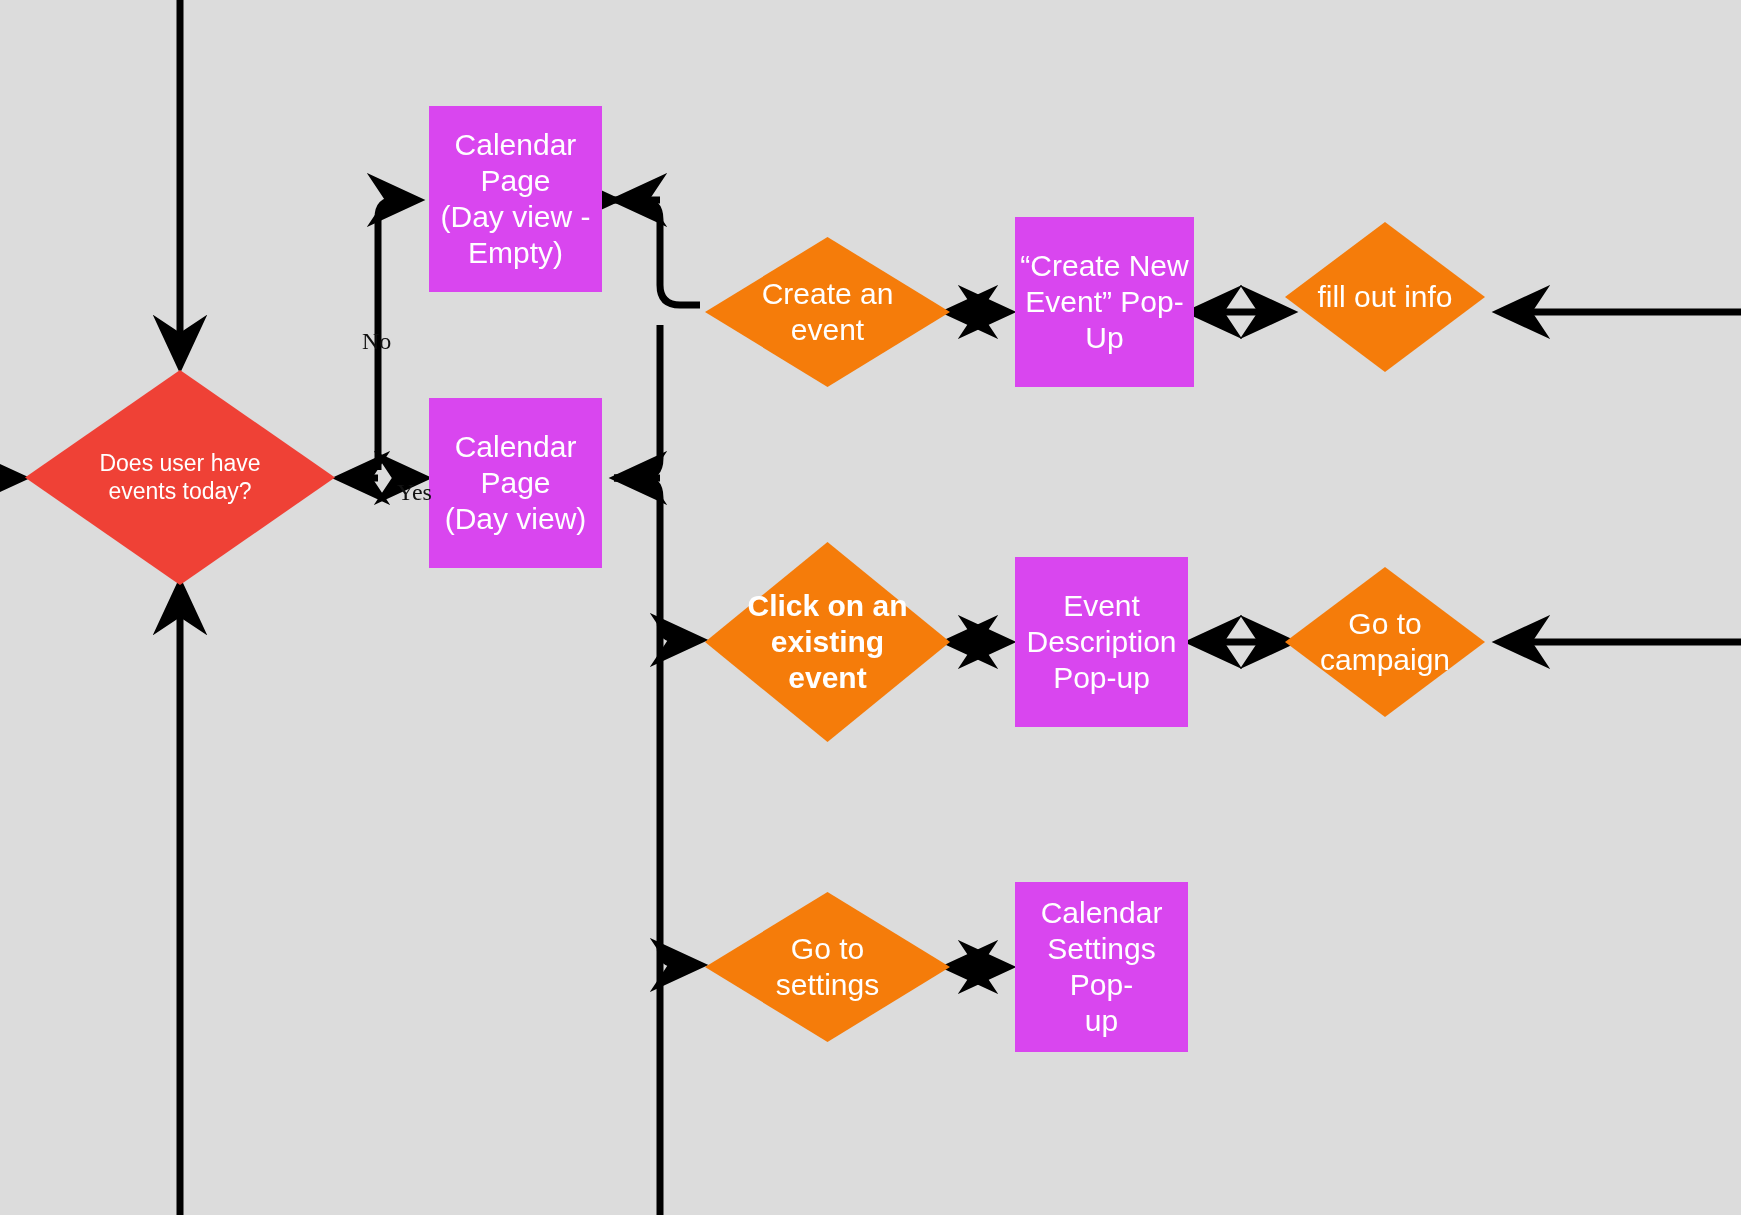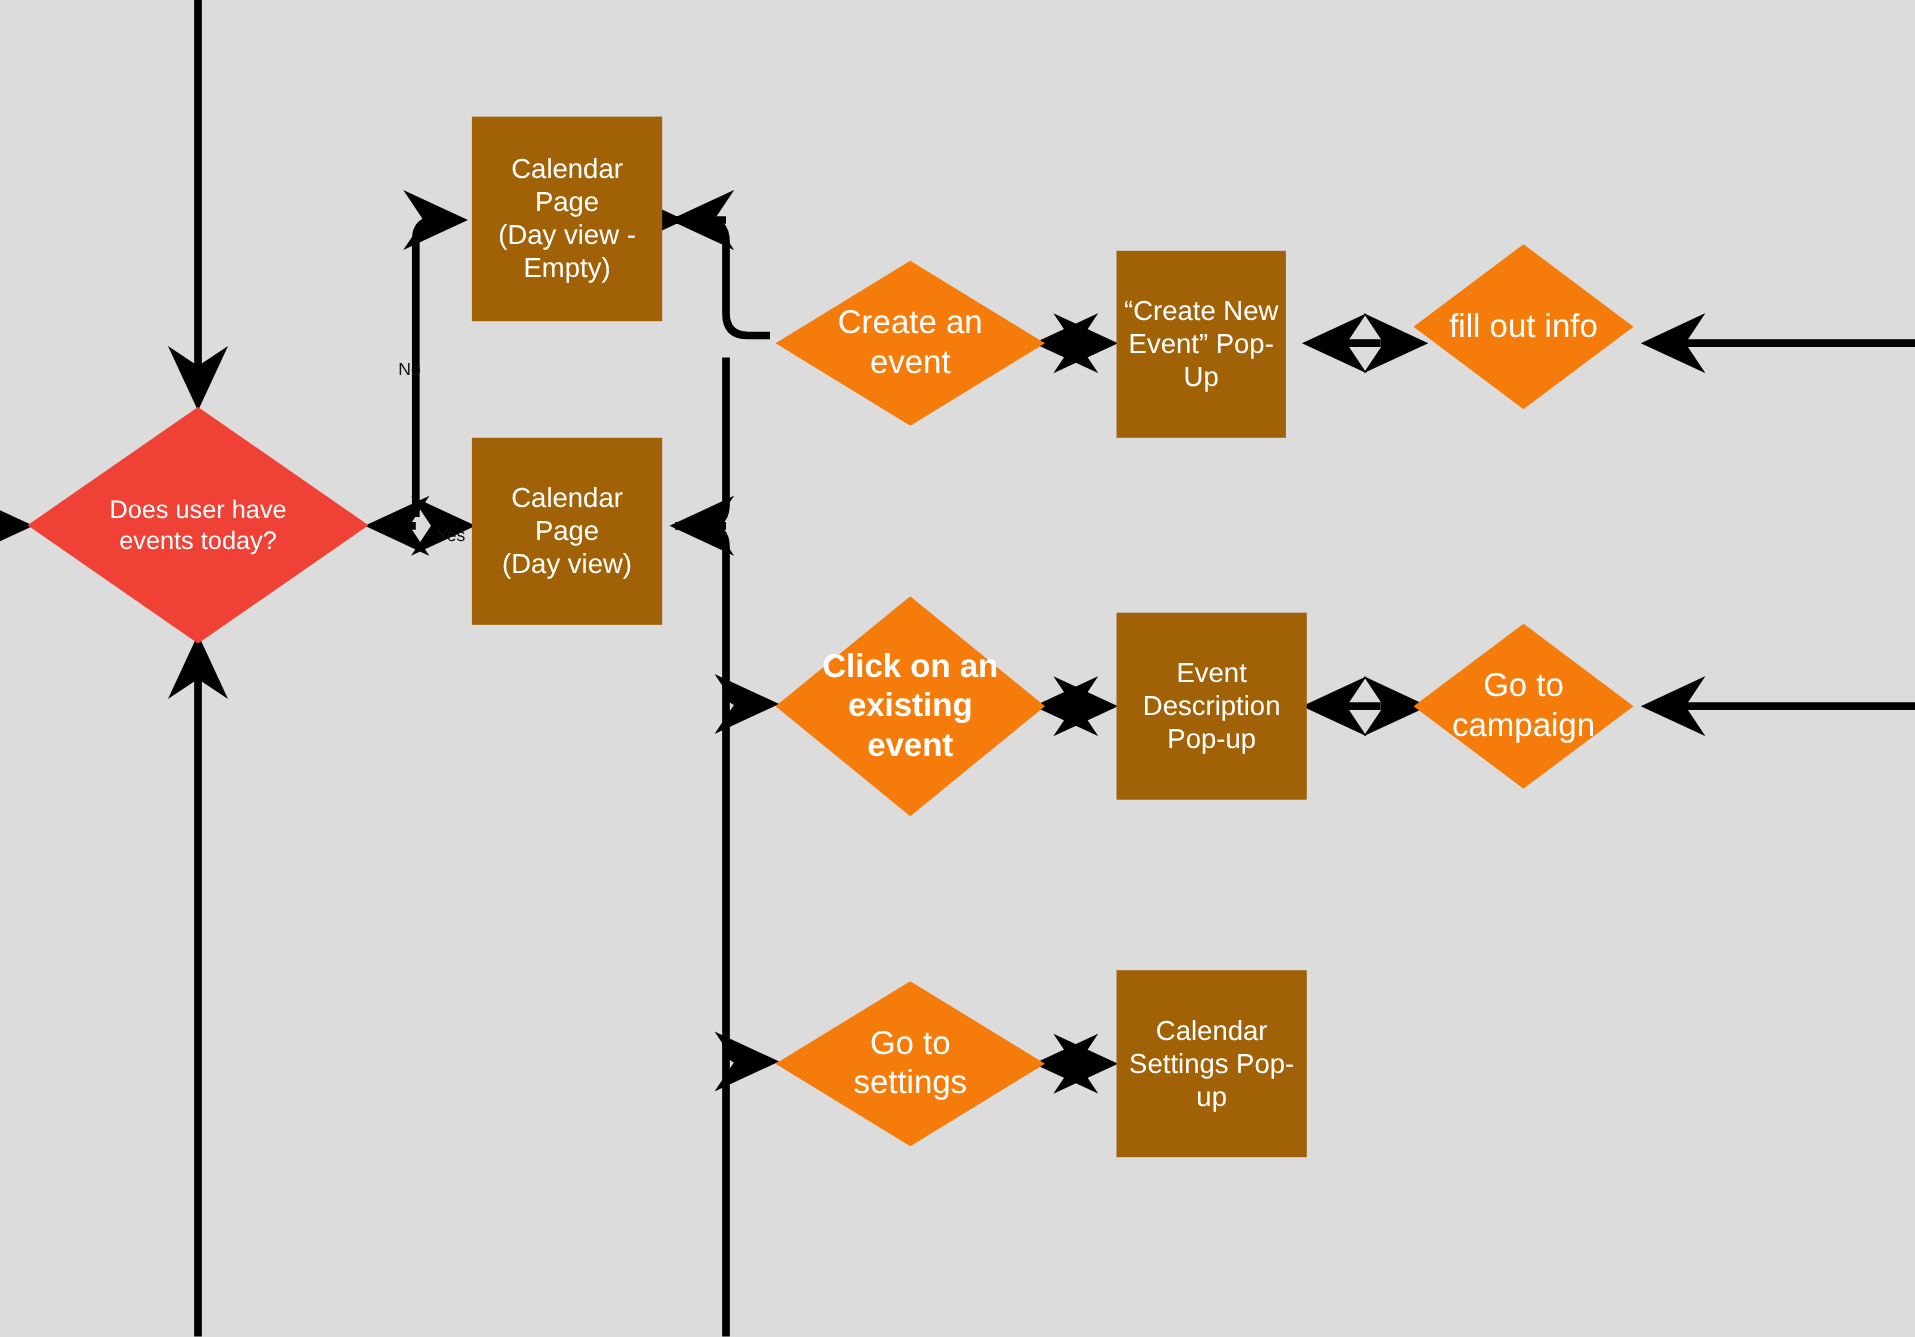--- a/index.html
+++ b/index.html
@@ -8,31 +8,31 @@
     background:#dcdcdc;
     font-family:"Liberation Sans", sans-serif;
     overflow:hidden;
   }
   #stage{position:relative;width:1741px;height:1215px;}
   svg.edges{position:absolute;left:0;top:0;width:1741px;height:1215px;pointer-events:none;}
 
   .node{position:absolute;display:flex;align-items:center;justify-content:center;text-align:center;color:#fff;}
   .node span{display:block;line-height:1.20;white-space:pre-line;}
 
-  .box{background:#a16207;font-size:25px;}
+  .box{background:#d946ef;font-size:30px;}
   .diamond{position:absolute;}
   .diamond .shape{position:absolute;left:0;top:0;width:100%;height:100%;background:#f57c0a;
     clip-path:polygon(50% 0%,100% 50%,50% 100%,0% 50%);}
   .diamond.red .shape{background:#ef4136;}
   .diamond .lbl{position:absolute;left:0;top:0;width:100%;height:100%;display:flex;
     align-items:center;justify-content:center;color:#fff;font-size:30px;text-align:center;
     line-height:1.20;white-space:pre-line;}
   .diamond.red .lbl{font-size:23px;}
 
-  .edge-label{position:absolute;color:#111;font-size:16px;font-family:Liberation Sans, sans-serif;}
+  .edge-label{position:absolute;color:#111;font-size:24px;font-family:Liberation Serif, serif;}
 </style>
 </head>
 <body>
 
 <div id="stage">
 
   <svg class="edges" viewBox="0 0 1741 1215">
     <defs>
       <marker id="ah" markerWidth="9" markerHeight="9" refX="7.2" refY="4.5" orient="auto" markerUnits="strokeWidth">
         <path d="M0,0.6 L8.4,4.5 L0,8.4 L2.6,4.5 Z" fill="#000"></path>
@@ -96,21 +96,21 @@
 (Day view -
 Empty)</span>
   </div>
 
   <div class="node box" style="left:429px;top:398px;width:173px;height:170px;">
     <span>Calendar
 Page
 (Day view)</span>
   </div>
 
-  <div class="node box" style="left:1015px;top:228px;width:154px;height:170px;">
+  <div class="node box" style="left:1015px;top:217px;width:179px;height:170px;">
     <span>“Create New
 Event” Pop-
 Up</span>
   </div>
 
   <div class="node box" style="left:1015px;top:557px;width:173px;height:170px;">
     <span>Event
 Description
 Pop-up</span>
   </div>

